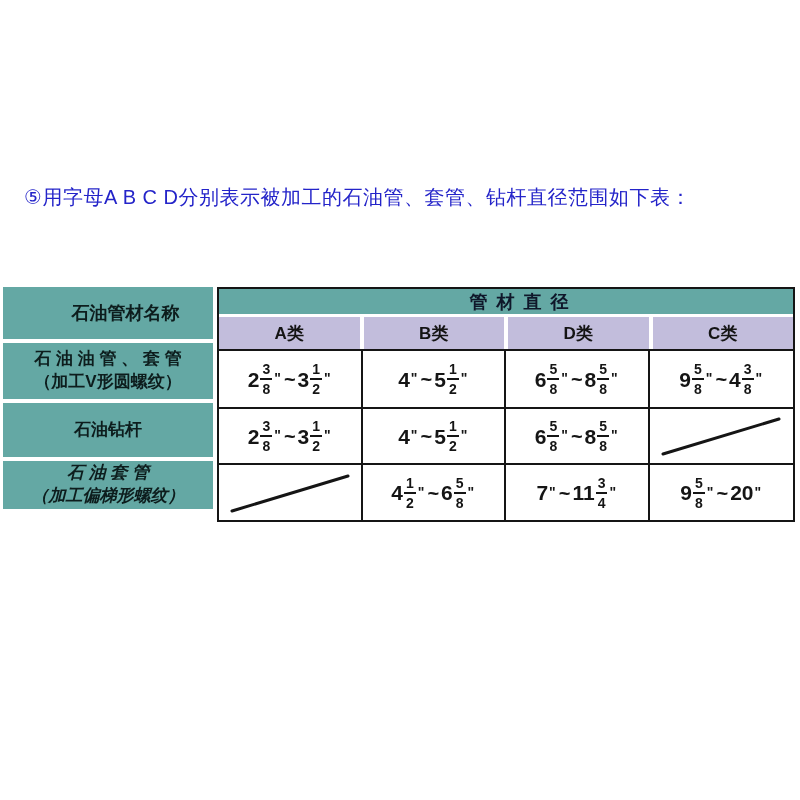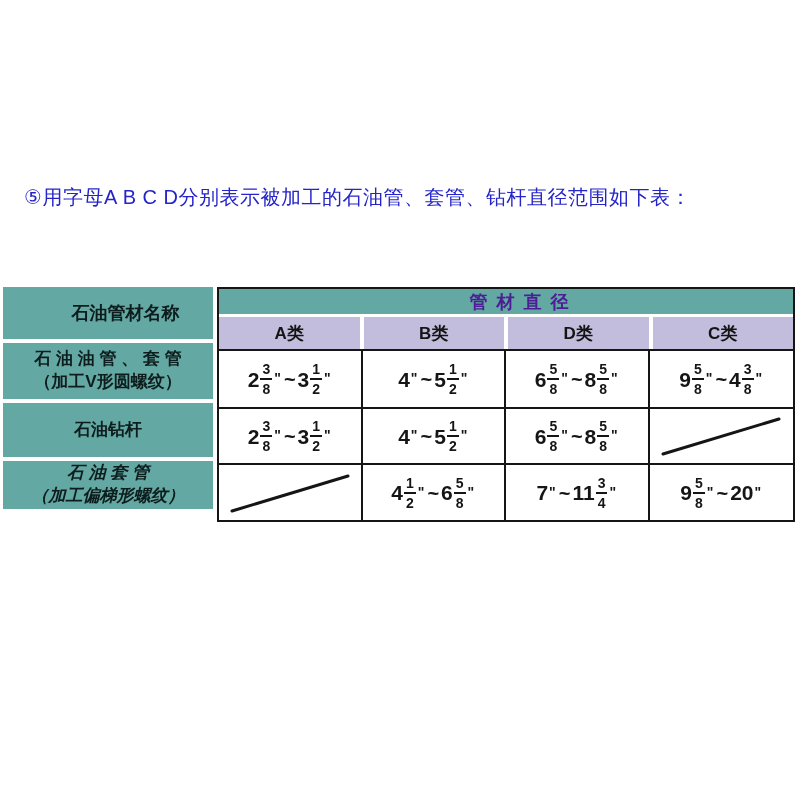--- a/index.html
+++ b/index.html
@@ -56,21 +56,21 @@
 
   
   .data-region {
     width: 578px;
     border: 2px solid #151515;
     background: #ffffff;
   }
   .diameter-header {
     height: 25px;
     background: #64a8a4;
-    color: #4c1d95;
+    color: #0f172a;
     font-size: 18px;
     font-weight: bold;
     display: flex;
     align-items: center;
     justify-content: center;
     letter-spacing: 2px;
     padding-left: 28px;
   }
   .class-row {
     margin-top: 3px;

